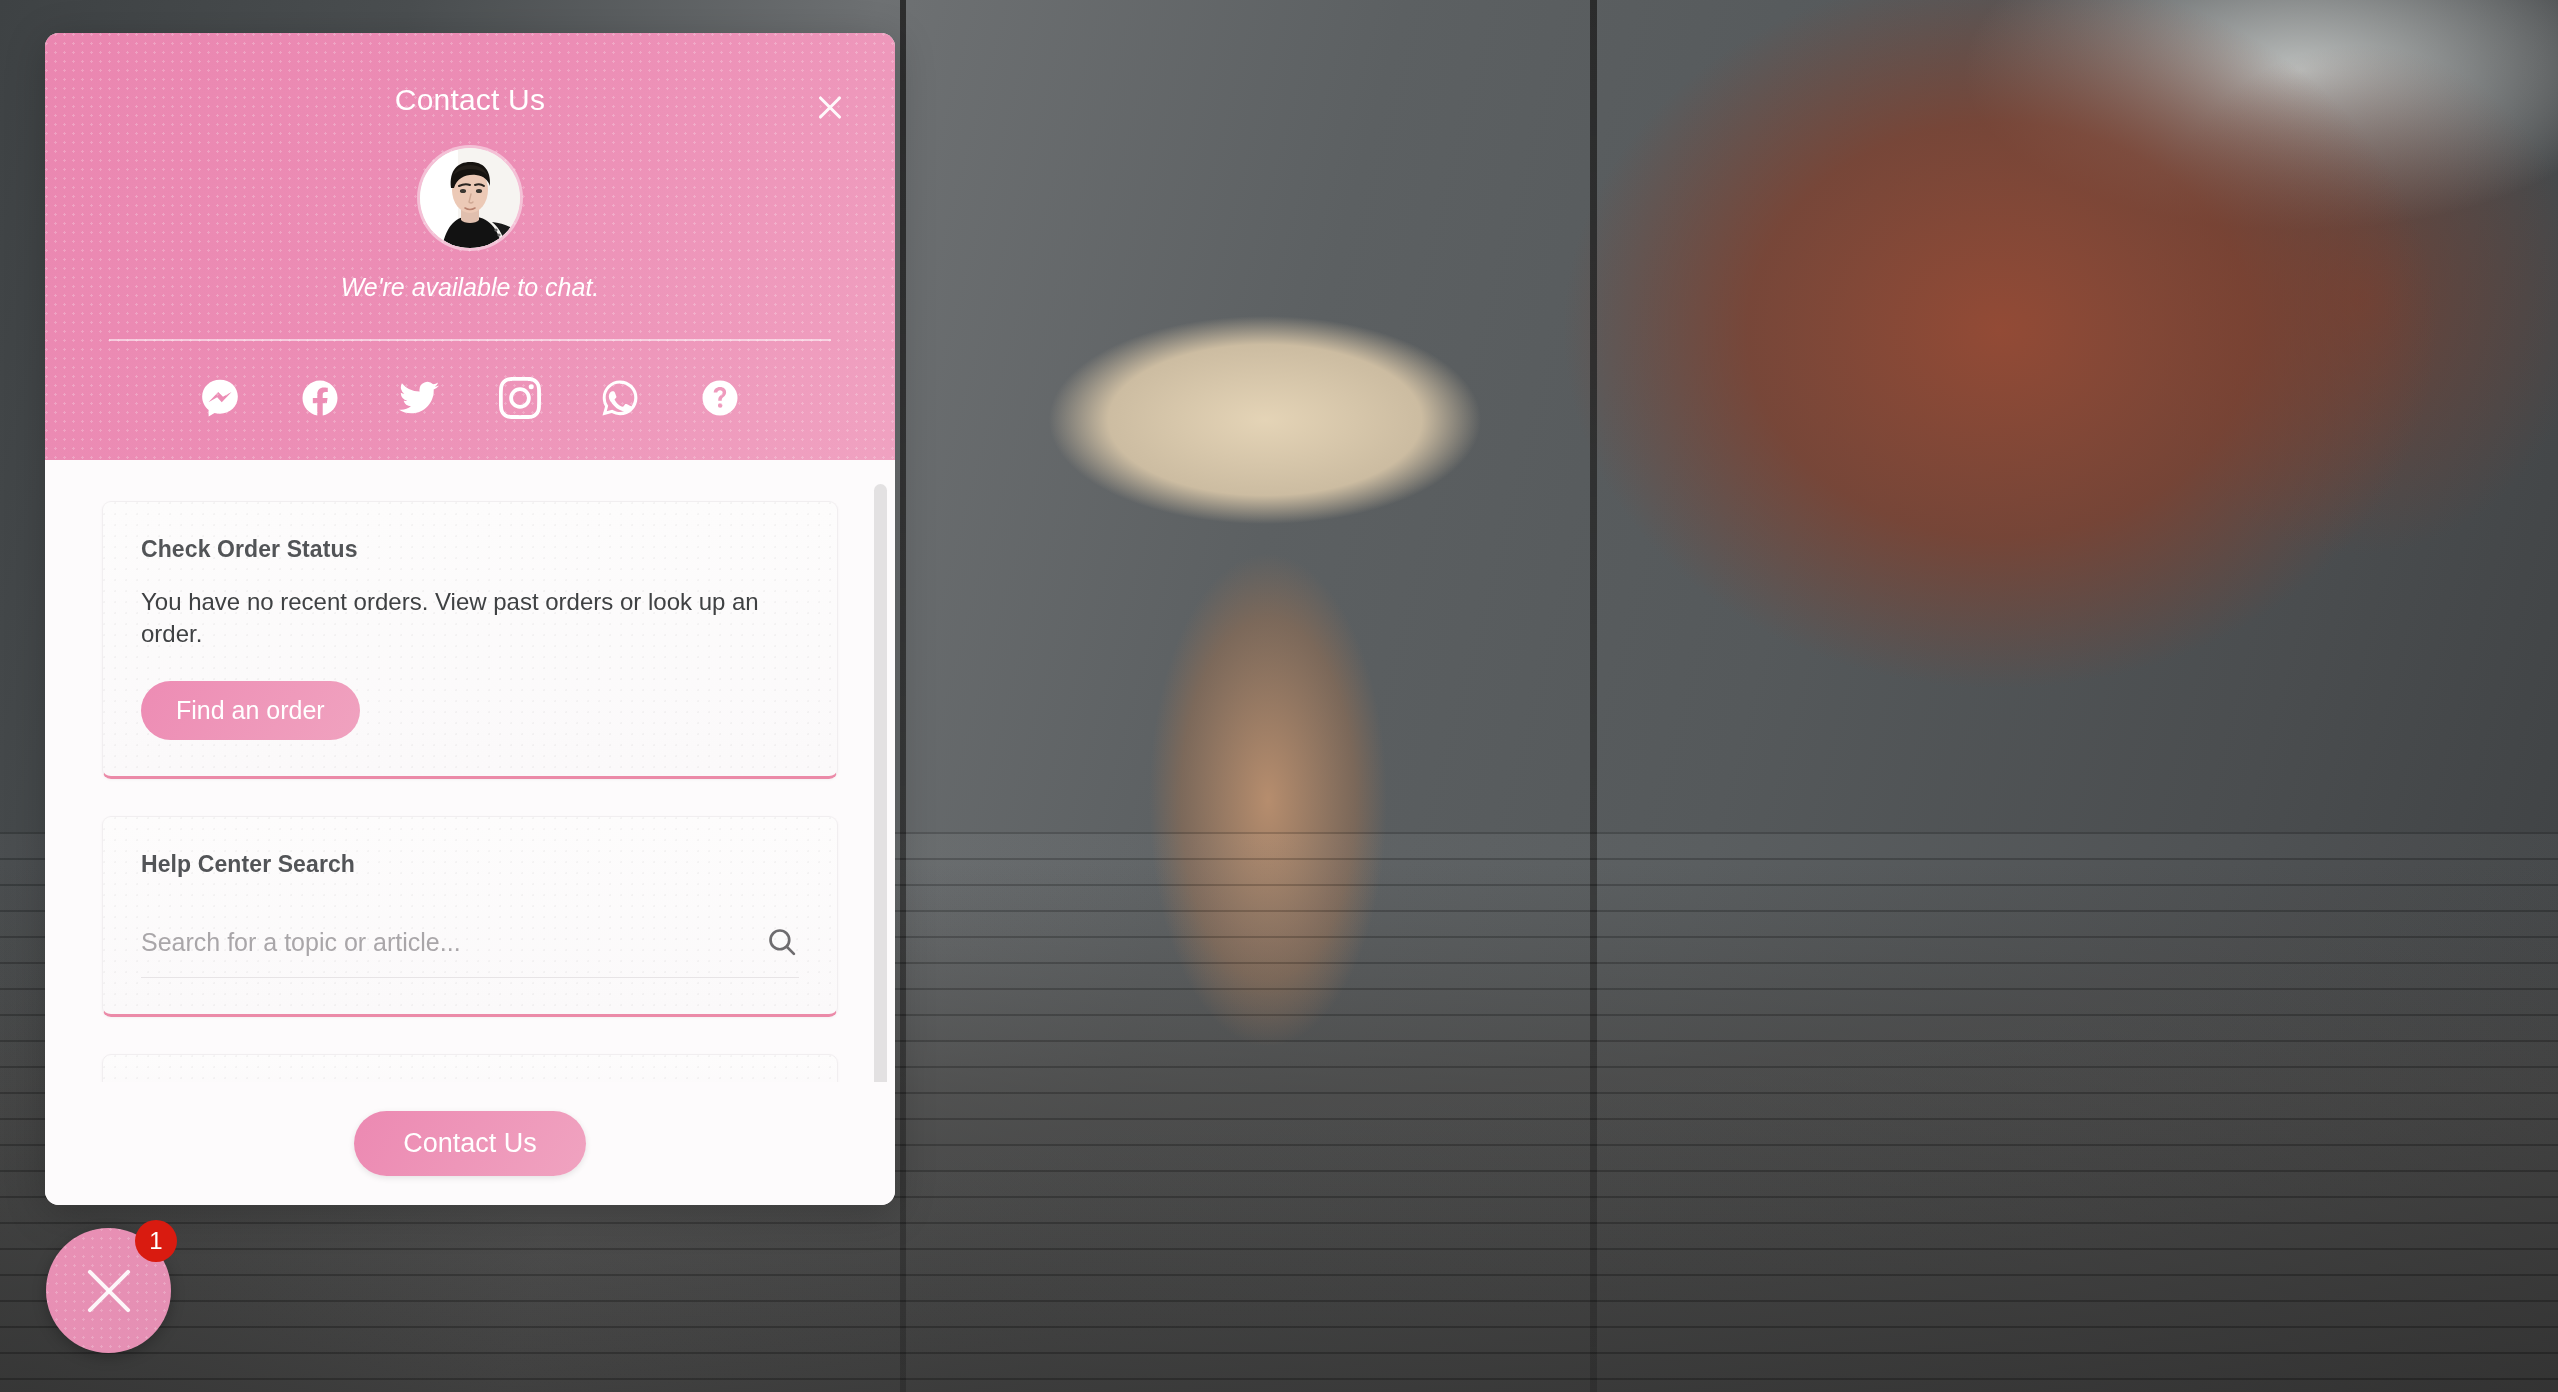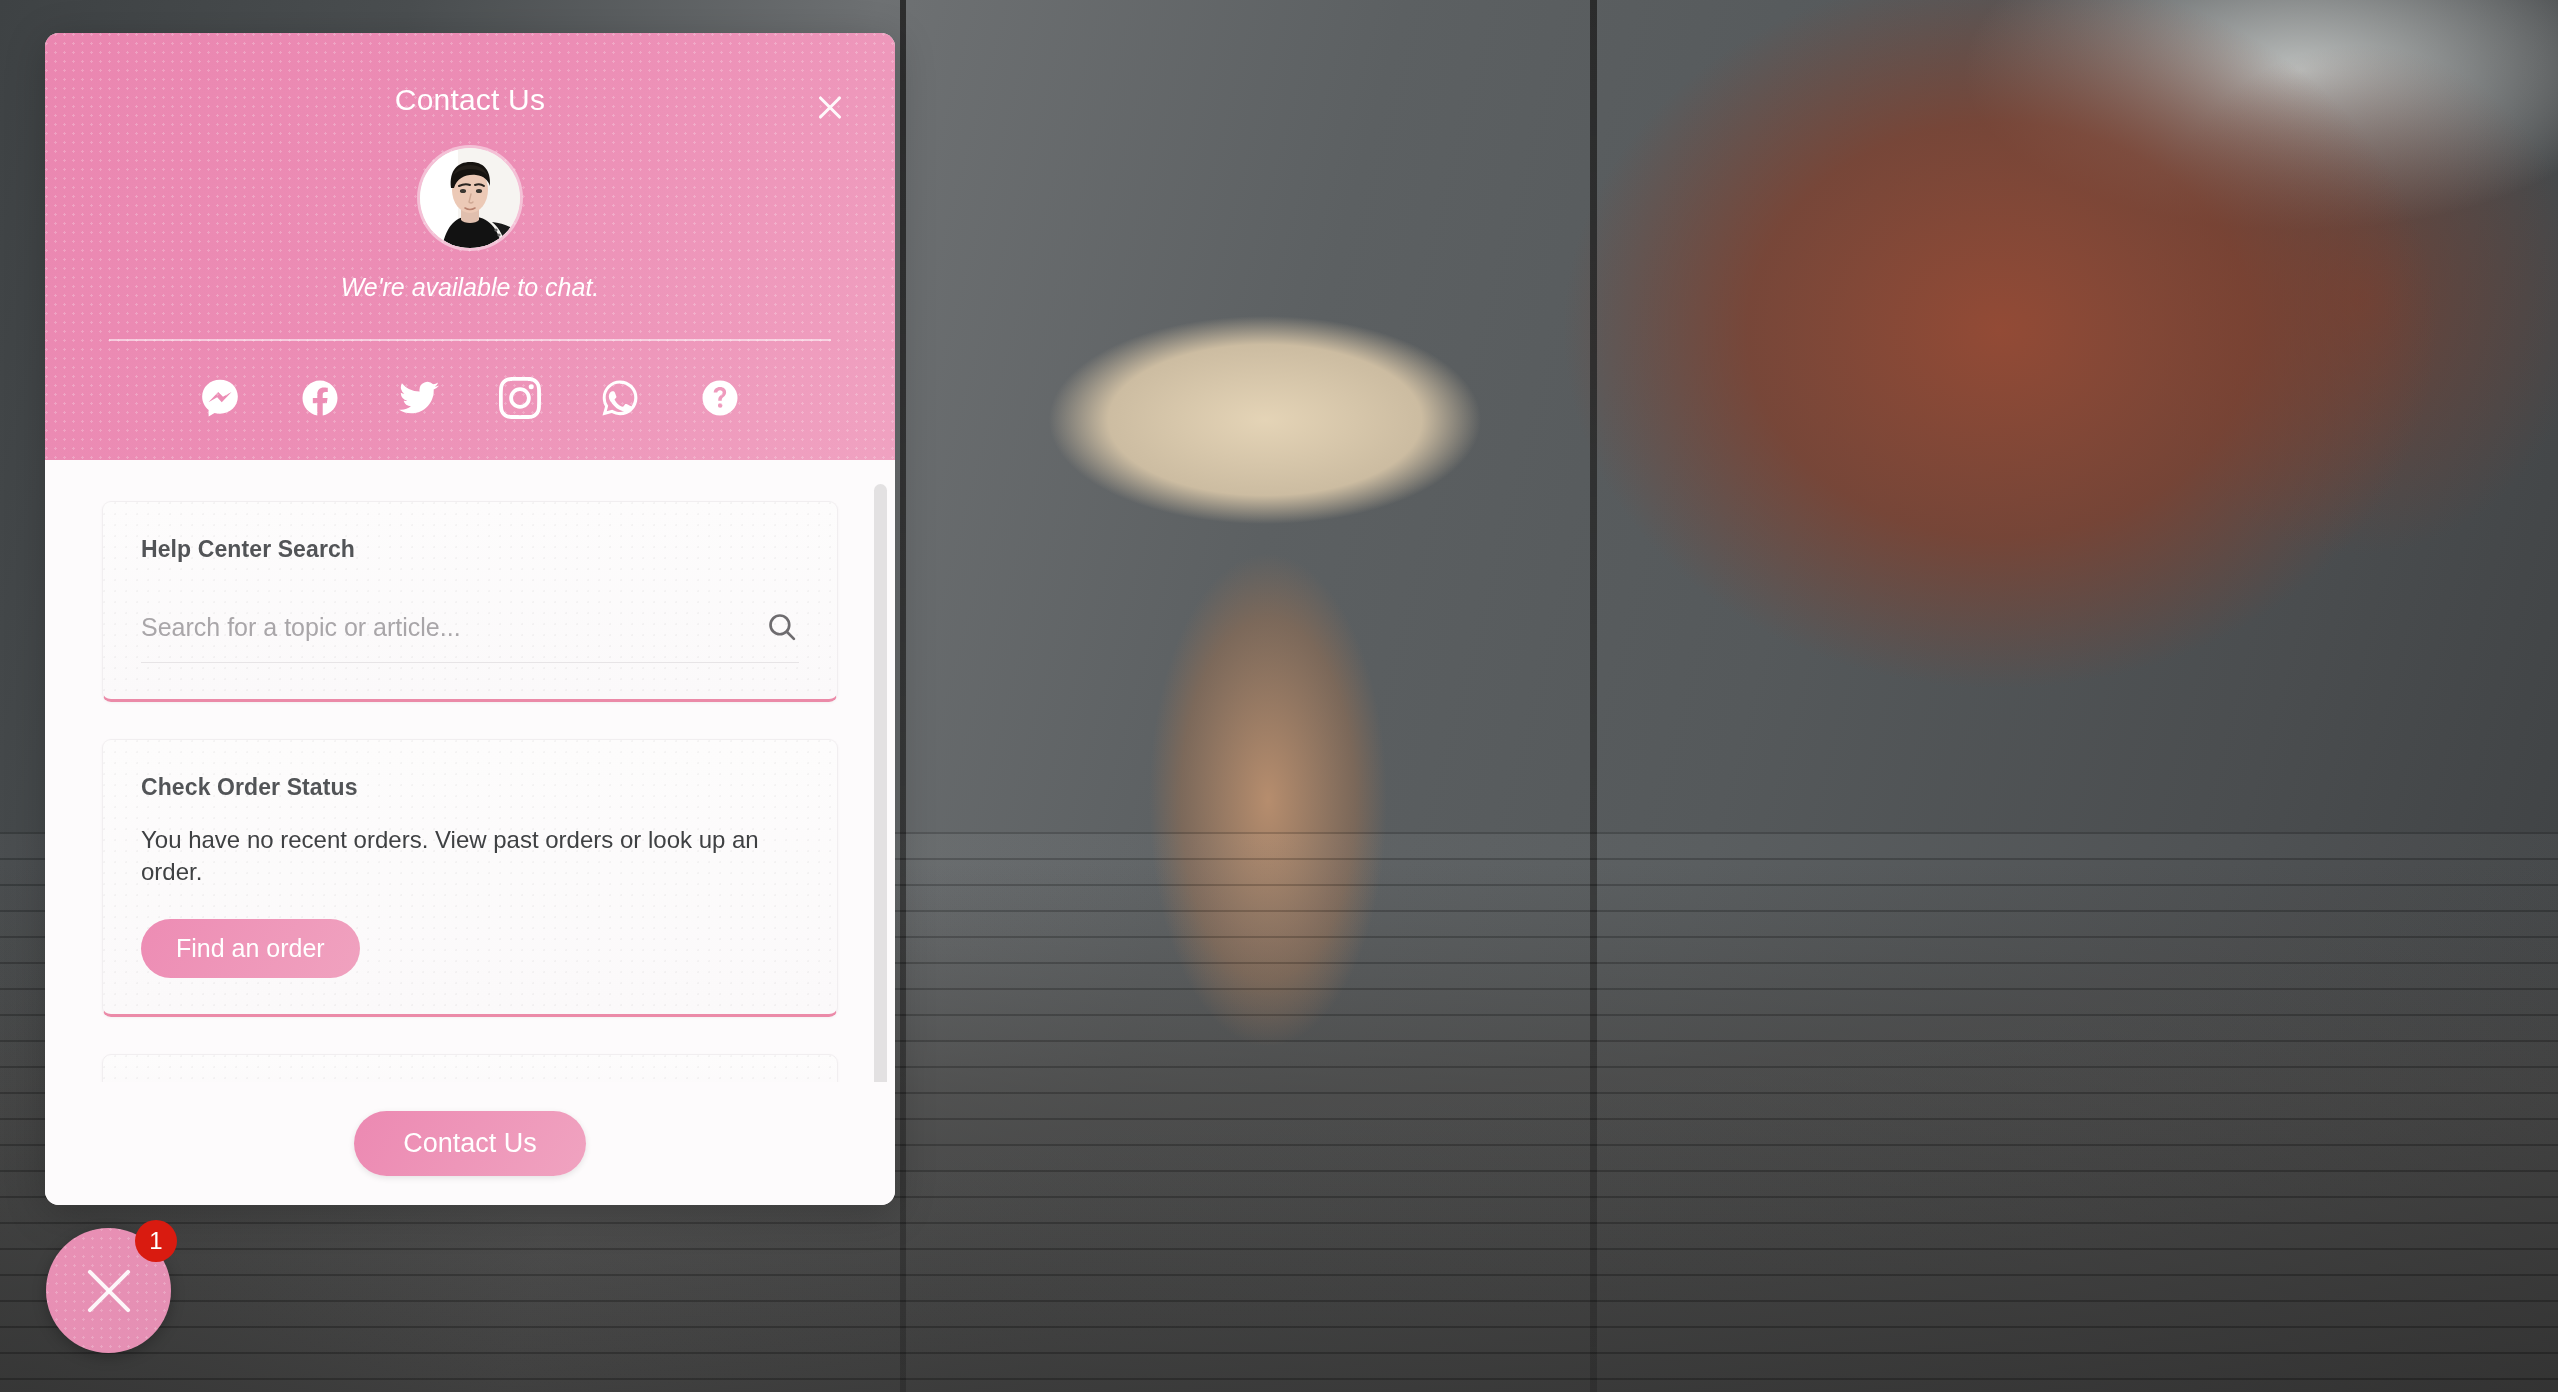--- a/index.html
+++ b/index.html
@@ -397,38 +397,38 @@
             <path d="M12 2a10 10 0 1 0 0 20 10 10 0 0 0 0-20zm.1 15.6a1.3 1.3 0 1 1 0-2.6 1.3 1.3 0 0 1 0 2.6zm1.9-6.2c-.8.6-1 .95-1 1.75v.35h-2v-.5c0-1.2.4-1.85 1.4-2.6.85-.65 1.1-1 1.1-1.6 0-.75-.6-1.3-1.5-1.3-.85 0-1.5.5-1.6 1.4H8.4c.1-1.9 1.5-3.2 3.6-3.2 2.1 0 3.5 1.2 3.5 2.95 0 1.1-.5 1.85-1.5 2.75z"></path>
           </svg>
       </div>
 
     </div>
   </div>
 
   <div class="panel-body">
 
     <div class="card">
+      <div class="card-title">Check Order Status</div>
+      <div class="card-text">You have no recent orders. View past orders or look up an order.</div>
+      <button class="pill-btn">Find an order</button>
+    </div>
+
+    <div class="card">
       <div class="card-title">Help Center Search</div>
       <div class="search-field">
         <input type="text" placeholder="Search for a topic or article..." style="">
         <span class="search-icon">
           <svg viewBox="0 0 24 24" fill="none" stroke="#6e6c6f" stroke-width="1.9" stroke-linecap="round">
             <circle cx="10.5" cy="10.5" r="6.6"></circle>
             <line x1="15.4" y1="15.4" x2="20.4" y2="20.4"></line>
           </svg>
         </span>
       </div>
     </div>
 
-    <div class="card">
-      <div class="card-title">Check Order Status</div>
-      <div class="card-text">You have no recent orders. View past orders or look up an order.</div>
-      <button class="pill-btn">Find an order</button>
-    </div>
-
     <div class="card partial"></div>
 
     <div class="scrollbar-track">
       <div class="scrollbar-thumb"></div>
     </div>
   </div>
 
   <div class="panel-footer">
     <button class="footer-btn">Contact Us</button>
   </div>

